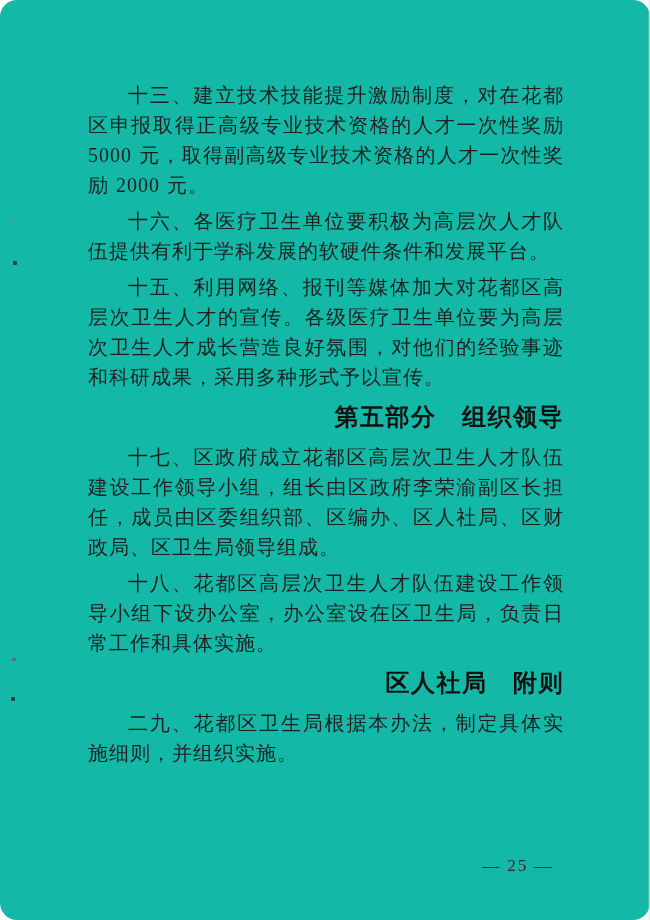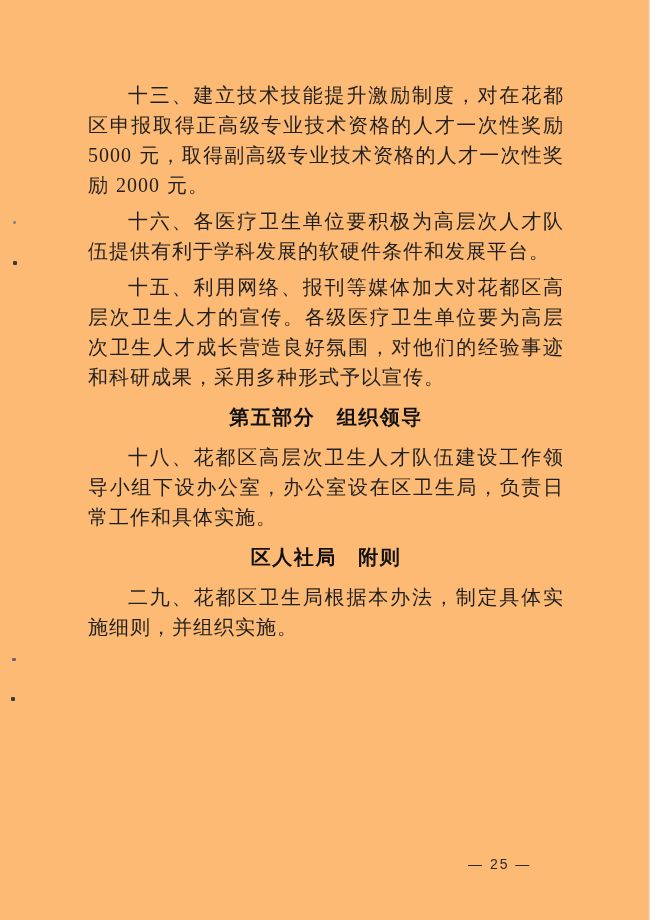--- a/index.html
+++ b/index.html
@@ -10,21 +10,22 @@
     width: 650px;
     height: 920px;
     background: #fdfdfc;
     position: relative;
     overflow: hidden;
     font-family: "Liberation Serif", "DejaVu Serif", serif;
   }
   .page {
     position: absolute;
     inset: 0;
-    background: #fdba74;
+    background: #14b8a6;
+    border-radius: 17px;
   }
   .page-edge-shadow {
     position: absolute;
     top: 0;
     right: 0;
     width: 2px;
     height: 100%;
     background: linear-gradient(to left, #e3e3e0, rgba(255,255,255,0));
   }
   .document-body {
@@ -38,35 +39,35 @@
     margin: 0 0 6px 0;
     font-size: 20px;
     line-height: 30px;
     text-align: justify;
     text-indent: 2em;
     letter-spacing: 1px;
     word-spacing: 1px;
   }
   .section-heading {
     margin: 10px 0 10px 0;
-    font-size: 20px;
+    font-size: 24px;
     line-height: 30px;
     font-weight: bold;
-    text-align: center;
+    text-align: right;
     letter-spacing: 1.5px;
     color: #111;
   }
   .page-number {
     position: absolute;
     top: 856px;
-    left: 468px;
-    font-size: 14px;
+    left: 482px;
+    font-size: 17px;
     letter-spacing: 2px;
     color: #2a2a2a;
-    font-family: Liberation Sans, sans-serif;
+    font-family: Liberation Serif, serif;
   }
   .scan-speck {
     position: absolute;
     background: #444;
     border-radius: 1px;
   }
   .speck-1 { left: 13px; top: 221px; width: 3px; height: 3px; background: #8a8a8a; }
   .speck-2 { left: 13px; top: 261px; width: 4px; height: 4px; background: #3a3a3a; }
   .speck-3 { left: 12px; top: 658px; width: 4px; height: 3px; background: #6a6a6a; }
   .speck-4 { left: 11px; top: 697px; width: 4px; height: 4px; background: #3a3a3a; }
@@ -78,20 +79,21 @@
   <span class="scan-speck speck-1"></span>
   <span class="scan-speck speck-2"></span>
   <span class="scan-speck speck-3"></span>
   <span class="scan-speck speck-4"></span>
 
   <main class="document-body">
       <p class="para">十三、建立技术技能提升激励制度，对在花都区申报取得正高级专业技术资格的人才一次性奖励 5000 元，取得副高级专业技术资格的人才一次性奖励 2000 元。</p>
       <p class="para">十六、各医疗卫生单位要积极为高层次人才队伍提供有利于学科发展的软硬件条件和发展平台。</p>
       <p class="para">十五、利用网络、报刊等媒体加大对花都区高层次卫生人才的宣传。各级医疗卫生单位要为高层次卫生人才成长营造良好氛围，对他们的经验事迹和科研成果，采用多种形式予以宣传。</p>
       <h2 class="section-heading">第五部分　组织领导</h2>
+      <p class="para">十七、区政府成立花都区高层次卫生人才队伍建设工作领导小组，组长由区政府李荣渝副区长担任，成员由区委组织部、区编办、区人社局、区财政局、区卫生局领导组成。</p>
       <p class="para">十八、花都区高层次卫生人才队伍建设工作领导小组下设办公室，办公室设在区卫生局，负责日常工作和具体实施。</p>
       <h2 class="section-heading">区人社局　附则</h2>
       <p class="para">二九、花都区卫生局根据本办法，制定具体实施细则，并组织实施。</p>
     </main>
 
   <div class="page-number">— 25 —</div>
 
   <div class="page-edge-shadow"></div>
 </div>
 

